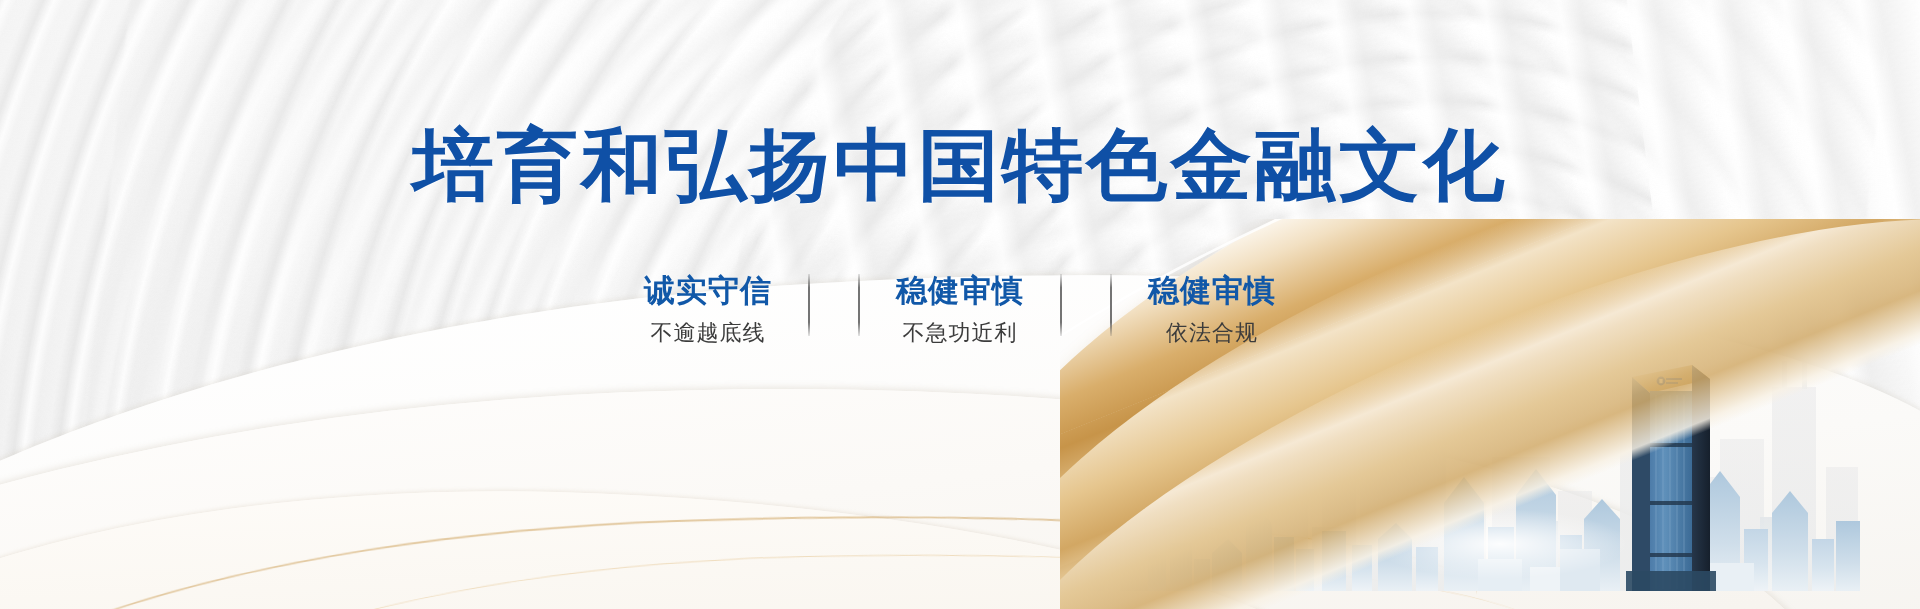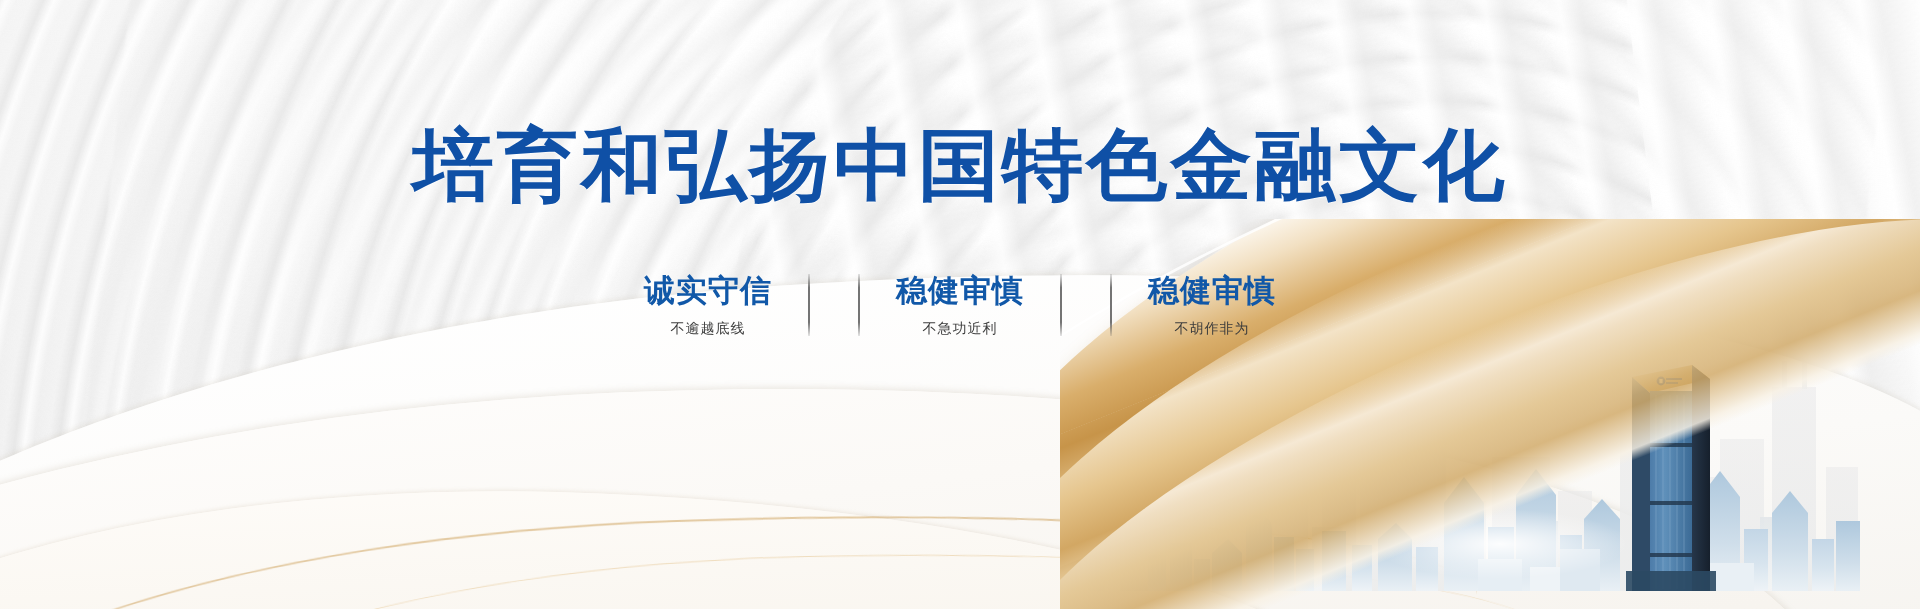--- a/index.html
+++ b/index.html
@@ -253,21 +253,21 @@
   .value-title {
     font-size: 31px;
     font-weight: 700;
     color: #1158a8;
     letter-spacing: 1px;
     line-height: 1.2;
     white-space: nowrap;
   }
   .value-sub {
     margin-top: 11px;
-    font-size: 14px;
+    font-size: 22px;
     font-weight: 400;
     color: #3c3c3c;
     letter-spacing: 1px;
     line-height: 1.2;
     white-space: nowrap;
     text-align: center;
   }
   .value-divider {
     width: 2px;
     height: 62px;
@@ -458,19 +458,19 @@
         <div class="value-sub">不急功近利</div>
       </div>
 
       <div class="value-divider"></div>
 
 
       <div class="value-divider"></div>
 
       <div class="value-item">
         <div class="value-title">稳健审慎</div>
-        <div class="value-sub">不胡作非为</div>
+        <div class="value-sub">依法合规</div>
       </div>
 
     </div>
   </div>
 
 </div>
 
 </body></html>

